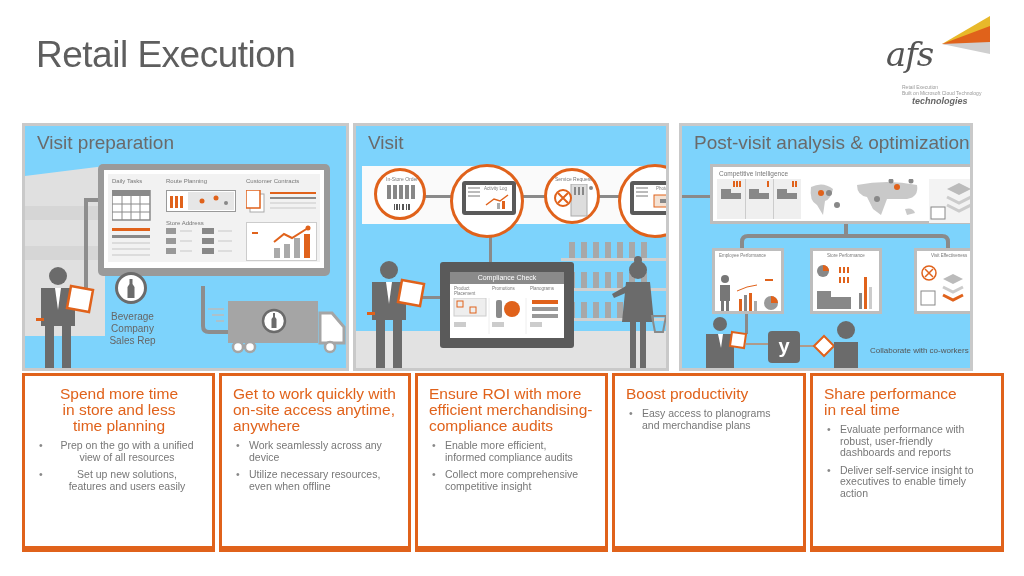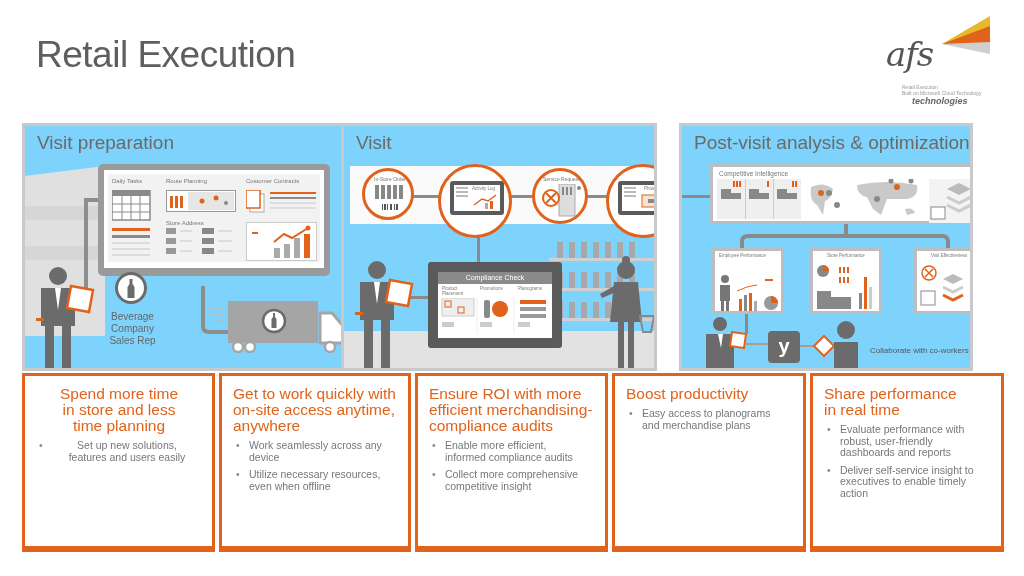--- a/index.html
+++ b/index.html
@@ -11,21 +11,21 @@
   .logo { position: absolute; left: 880px; top: 14px; width: 130px; height: 85px; }
   .logo .afs { position: absolute; left: 6px; top: 20px; font-family: "DejaVu Serif", serif; font-style: italic; font-size: 34px; color: #555; letter-spacing: -1px; }
   .logo .tech { position: absolute; left: 32px; top: 57px; font-size: 9px; font-style: italic; font-weight: bold; color: #666; margin-top: 25px; }
   .logo .tag1, .logo .tag2 { position: absolute; left: 22px; font-size: 5px; color: #999; white-space: nowrap; }
   .logo .tag1 { top: 70px; } .logo .tag2 { top: 76px; }
   .logo svg { position: absolute; left: 62px; top: 0; }
 
   .panel { position: absolute; top: 123px; height: 248px; background: #7dd3fc; border: 3px solid #c9c9c9; overflow: hidden; }
   .panel h2 { position: absolute; left: 12px; top: 6px; font-size: 19px; font-weight: normal; color: #6a6a6a; white-space: nowrap; }
   #p1 { left: 22px; width: 327px; }
-  #p2 { left: 341px; width: 316px; }
+  #p2 { left: 353px; width: 316px; }
   #p3 { left: 679px; width: 294px; }
 
   .card { position: absolute; top: 373px; height: 179px; background: #fff; border: 3px solid #e0621b; border-bottom-width: 6px; padding: 10px 10px 6px 11px; }
   .card h3 { font-size: 15.5px; line-height: 16px; font-weight: normal; color: #e0621b; margin-bottom: 6px; white-space: pre-line; }
   .card ul { list-style: none; }
   .card li { position: relative; padding-left: 16px; font-size: 10.5px; line-height: 11.5px; color: #777; margin-bottom: 6px; white-space: pre-line; }
   .card li::before { content: "\2022"; position: absolute; left: 3px; top: 0; color: #888; }
   #c1 { left: 22px; width: 193px; text-align: center; }
   #c2 { left: 219px; width: 192px; }
   #c3 { left: 415px; width: 193px; }
@@ -423,20 +423,22 @@
     <path d="M34,22 h24 v32 h-24z" fill="#6b6b6b"></path>
   </svg>
   <span class="collab" style="left:188px;top:220px">Collaborate  with  co-workers</span>
 </div>
 
 <div class="card" id="c1">
   <h3>Spend more time
 in store and less
 time planning</h3>
   <ul>
+    <li>Prep on the go with a unified
+view of all resources</li>
     <li>Set up new solutions,
 features and users easily</li>
   </ul>
 </div>
 <div class="card" id="c2">
   <h3>Get to work quickly with
 on-site access anytime,
 anywhere</h3>
   <ul>
     <li>Work seamlessly across any

